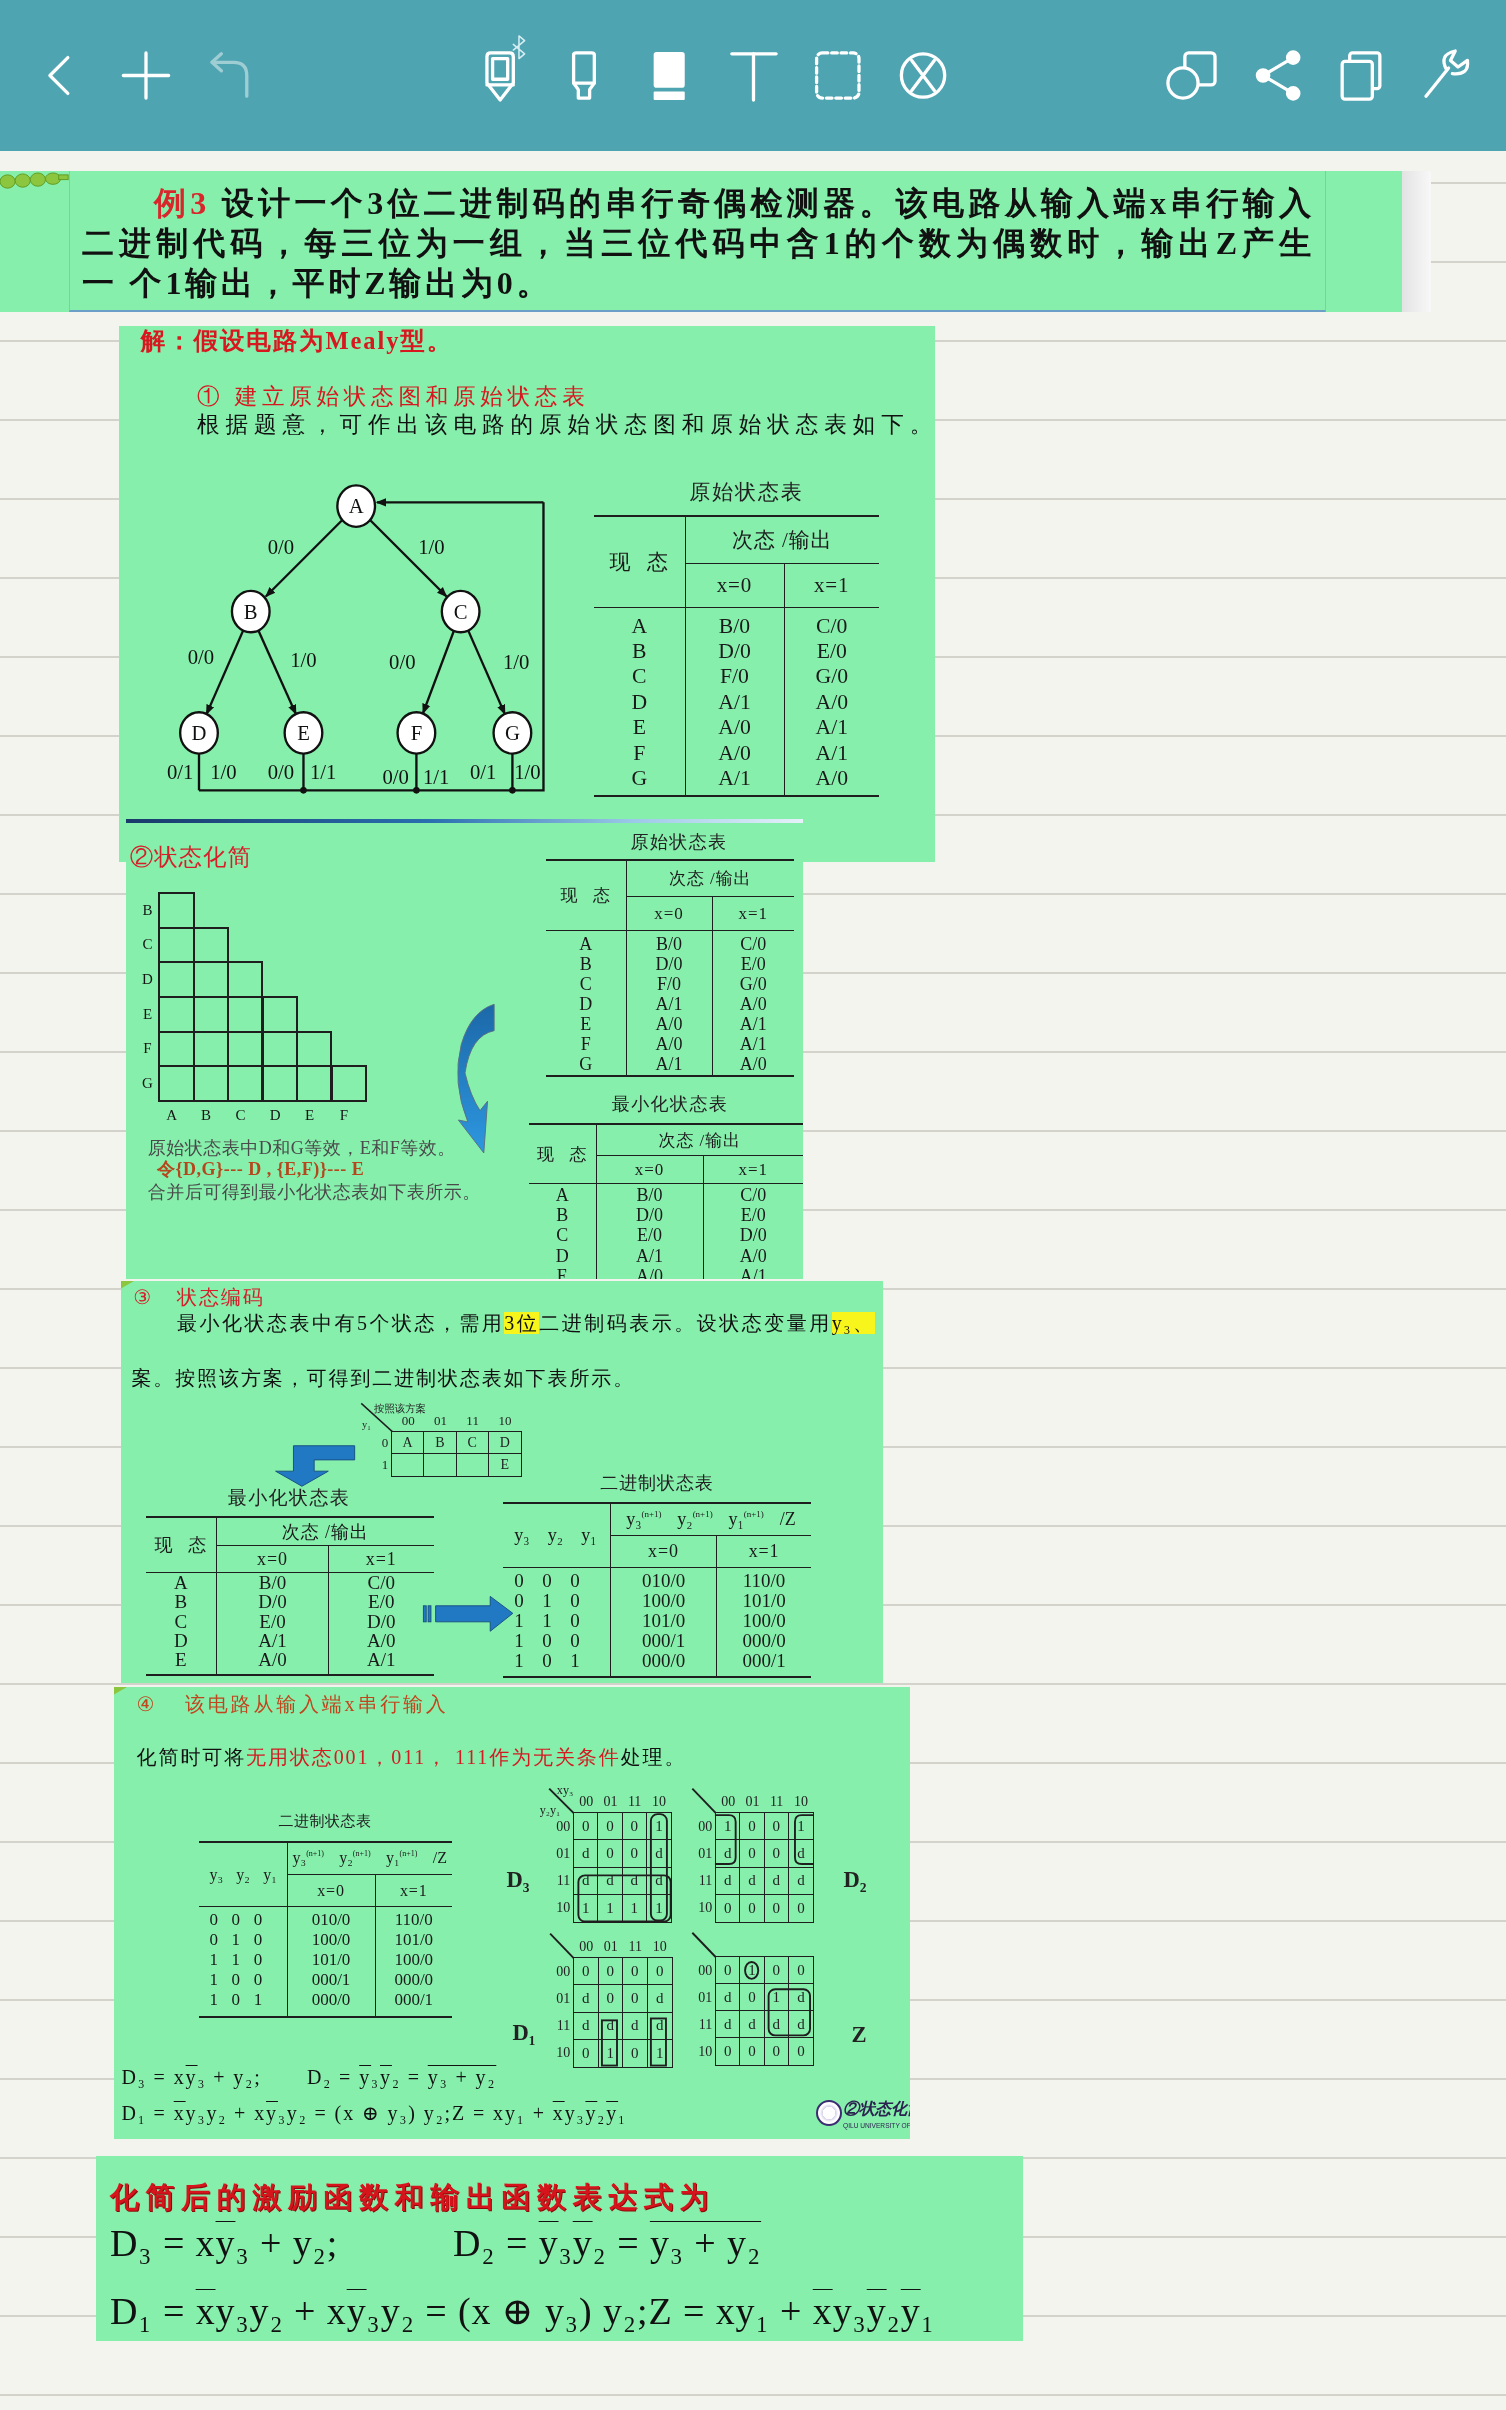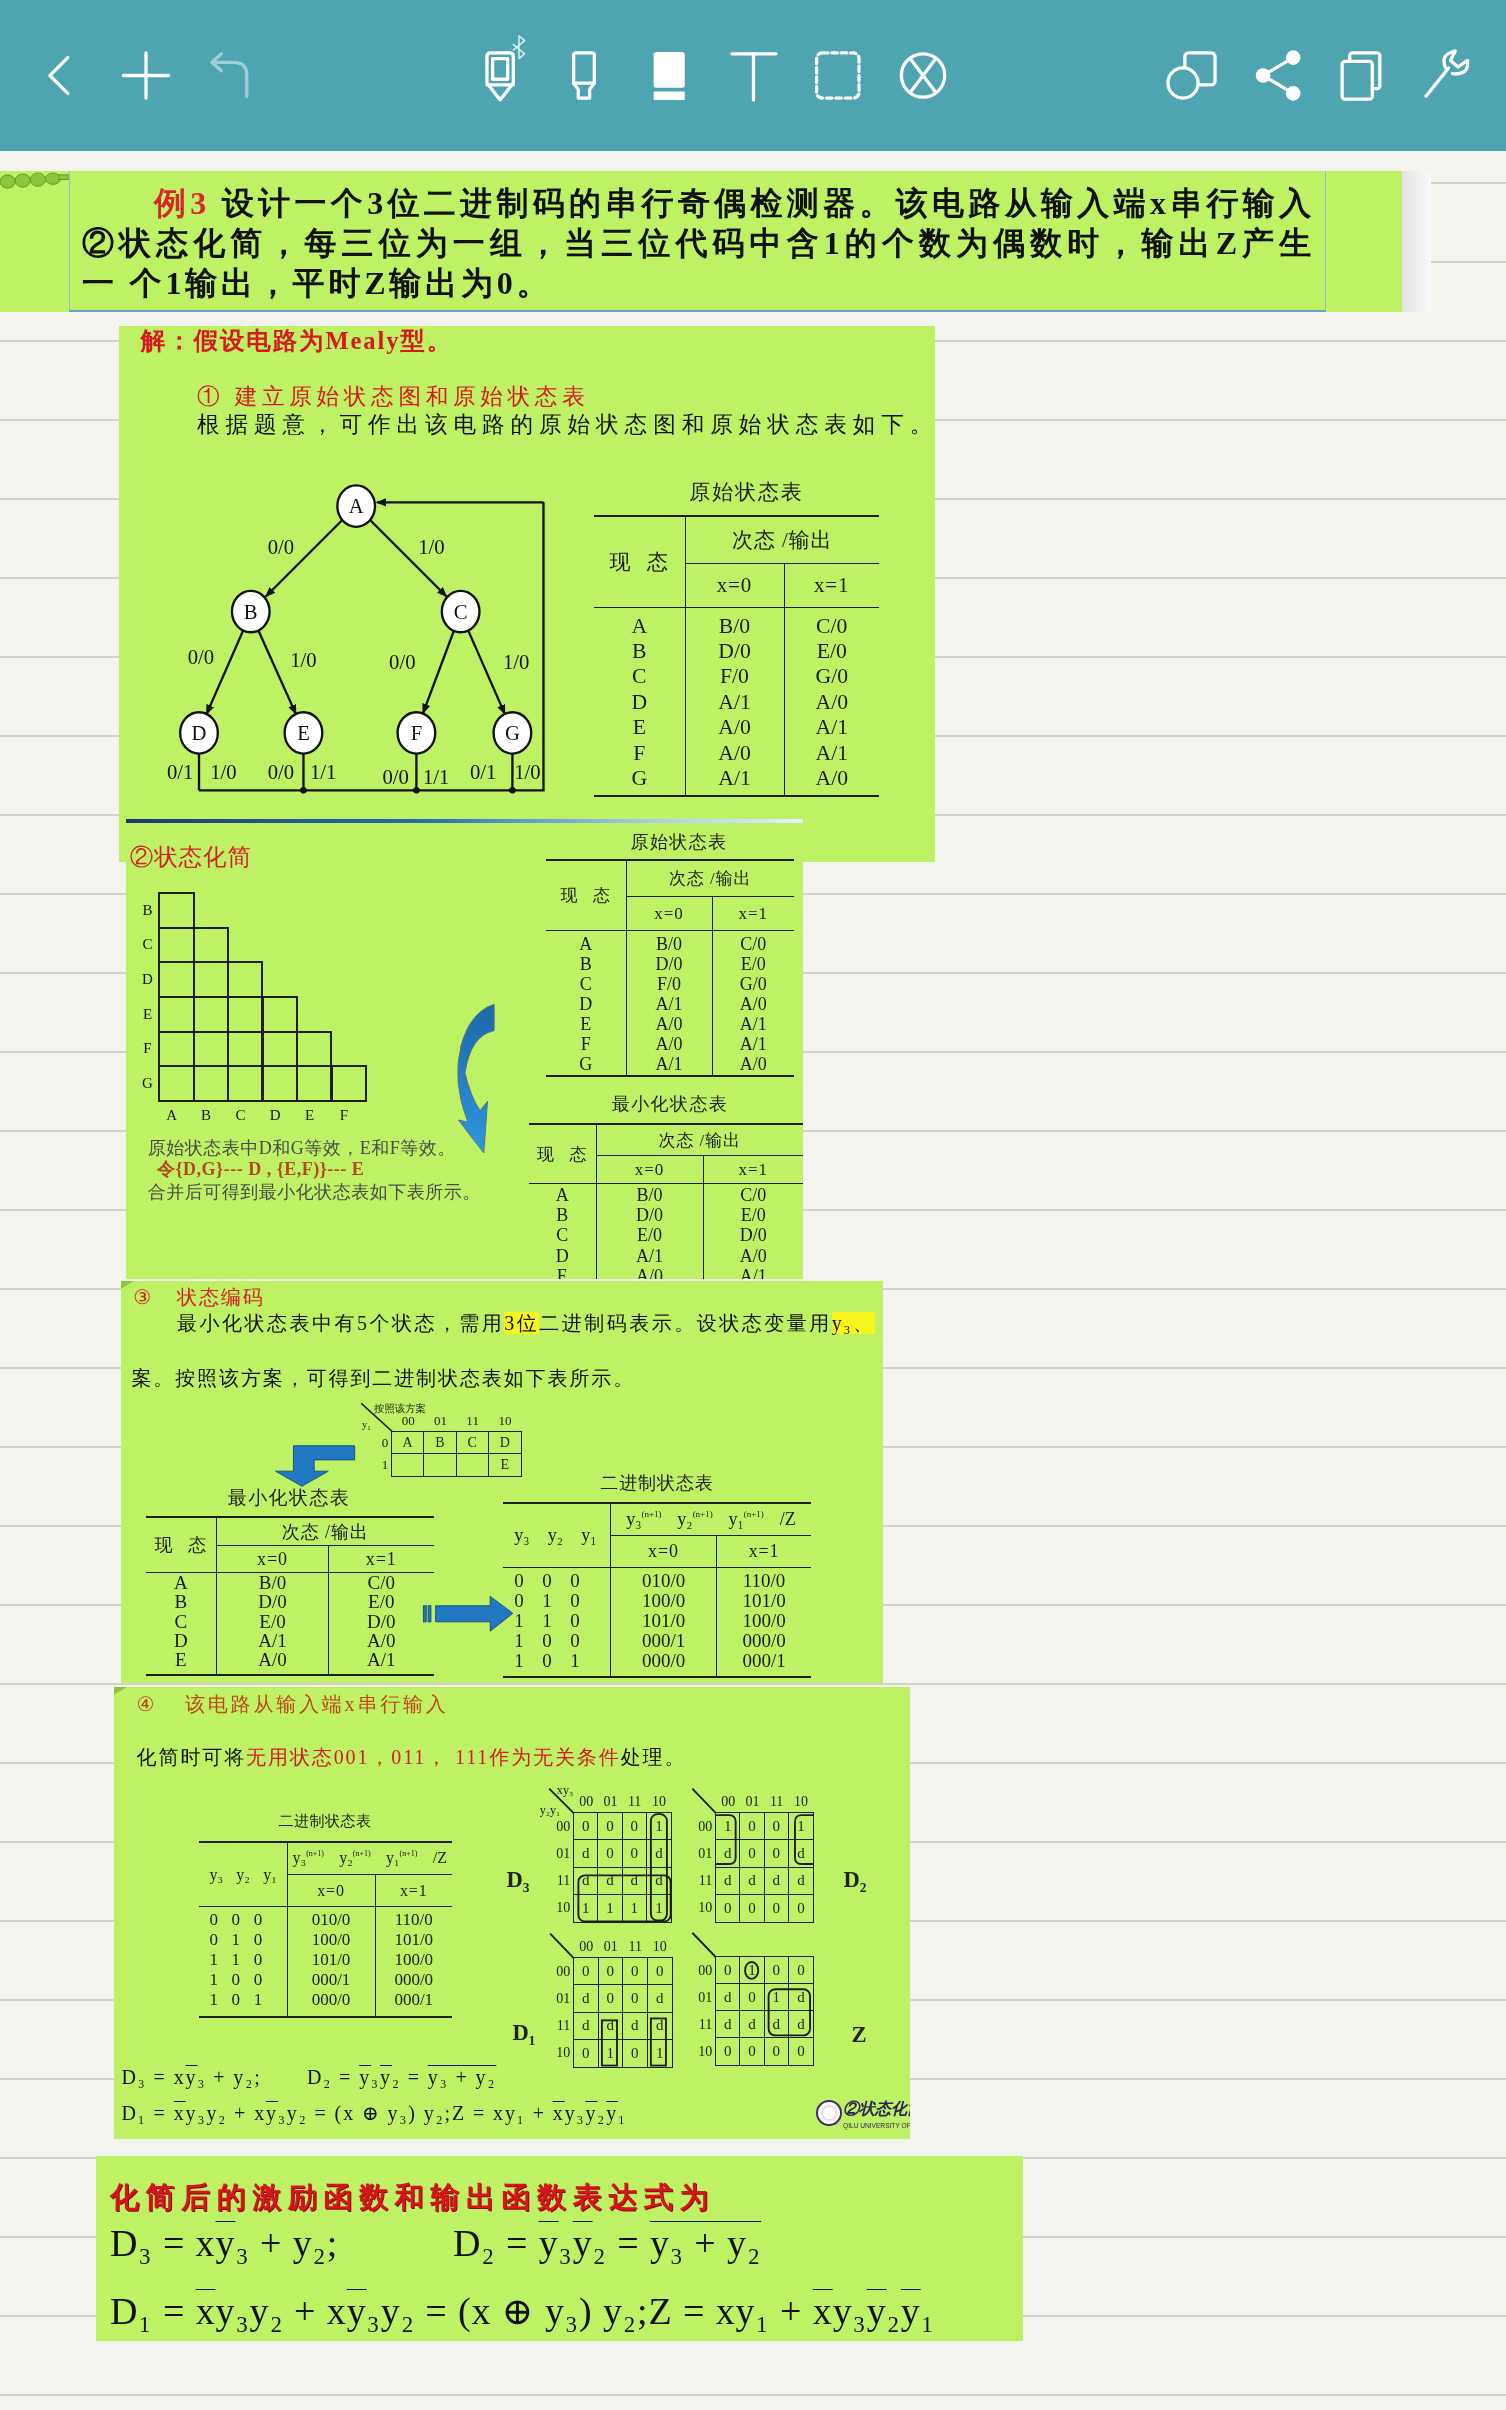--- a/index.html
+++ b/index.html
@@ -2,21 +2,21 @@
 <html style="font-size:15px"><head>
 <meta charset="utf-8">
 <style>
 *{box-sizing:border-box;margin:0;padding:0}
 html,body{width:1507px;height:2411px;overflow:hidden;background:#f4f4ef}
 body{position:relative;font-family:"Liberation Serif","DejaVu Serif",serif;color:#141414}
 .toolbar{position:absolute;left:0;top:0;width:1507px;height:151px;background:#4fa4b1}
 .canvas{position:absolute;left:0;top:151px;width:1507px;height:2260px;background-color:#f4f4ef;
   background-image:linear-gradient(to bottom,rgba(0,0,0,0) 77px,#d3d3cc 77px,#d3d3cc 79px);
   background-size:100% 79px;background-position:0 33px}
-.panel{position:absolute;background:#bef264;overflow:hidden}
+.panel{position:absolute;background:#86efac;overflow:hidden}
 .abs{position:absolute;white-space:nowrap}
 .jl{text-align:justify;text-align-last:justify}
 .hl{background:#f7f51c}
 .ov{text-decoration:overline;text-decoration-thickness:1.4px}
 .redt{color:#d31b22}
 sup{font-size:0.5em;vertical-align:0.9em;letter-spacing:0}
 
 
 .ptxt{font-size:32px;font-weight:bold;line-height:40px;letter-spacing:3.8px;color:#111;font-family:"Liberation Serif",serif}
 .plabel{color:#d9262b;margin-right:11.3px}
@@ -145,21 +145,21 @@
         <ellipse cx="24" cy="10" rx="8" ry="7"></ellipse>
         <ellipse cx="40" cy="9" rx="8" ry="7"></ellipse>
         <ellipse cx="56" cy="8" rx="8" ry="6"></ellipse>
         <rect x="62" y="4" width="10" height="5"></rect>
       </g>
   </svg>
   <div class="abs" style="left:69px;top:0;width:1257px;height:141px;border-left:1.4px solid #8fbbdb;border-right:1.4px solid #8fbbdb;border-bottom:2.8px solid #6b9fc7"></div>
   <div class="abs" style="left:1402px;top:0;width:29px;height:141px;background:linear-gradient(to right,#e3e3e3,#f8f8f8)"></div>
   <div class="abs ptxt" style="left:82px;top:12.2px">
     <div class="jl" style="padding-left:72px;width:1233px"><span class="plabel">例3</span><span>设计一个3位二进制码的串行奇偶检测器。该电路从输入端x串行输入</span></div>
-    <div class="jl" style="width:1233px">②状态化简，每三位为一组，当三位代码中含1的个数为偶数时，输出Z产生</div>
+    <div class="jl" style="width:1233px">二进制代码，每三位为一组，当三位代码中含1的个数为偶数时，输出Z产生</div>
     <div>一 个1输出，平时Z输出为0。</div>
   </div>
 </div>
 
 <div class="panel" style="left:119px;top:326px;width:816px;height:536px">
   <div class="abs sol-title" style="left:21.7px;top:2.8px">解：假设电路为Mealy型。</div>
   <div class="abs s1-title" style="left:78px;top:60px">① 建立原始状态图和原始状态表</div>
   <div class="abs s1-text jl" style="left:78px;top:88px;width:740px">根据题意，可作出该电路的原始状态图和原始状态表如下。</div>
 
   <svg class="abs" style="left:0;top:0" width="816" height="476" viewBox="0 0 867 505">

